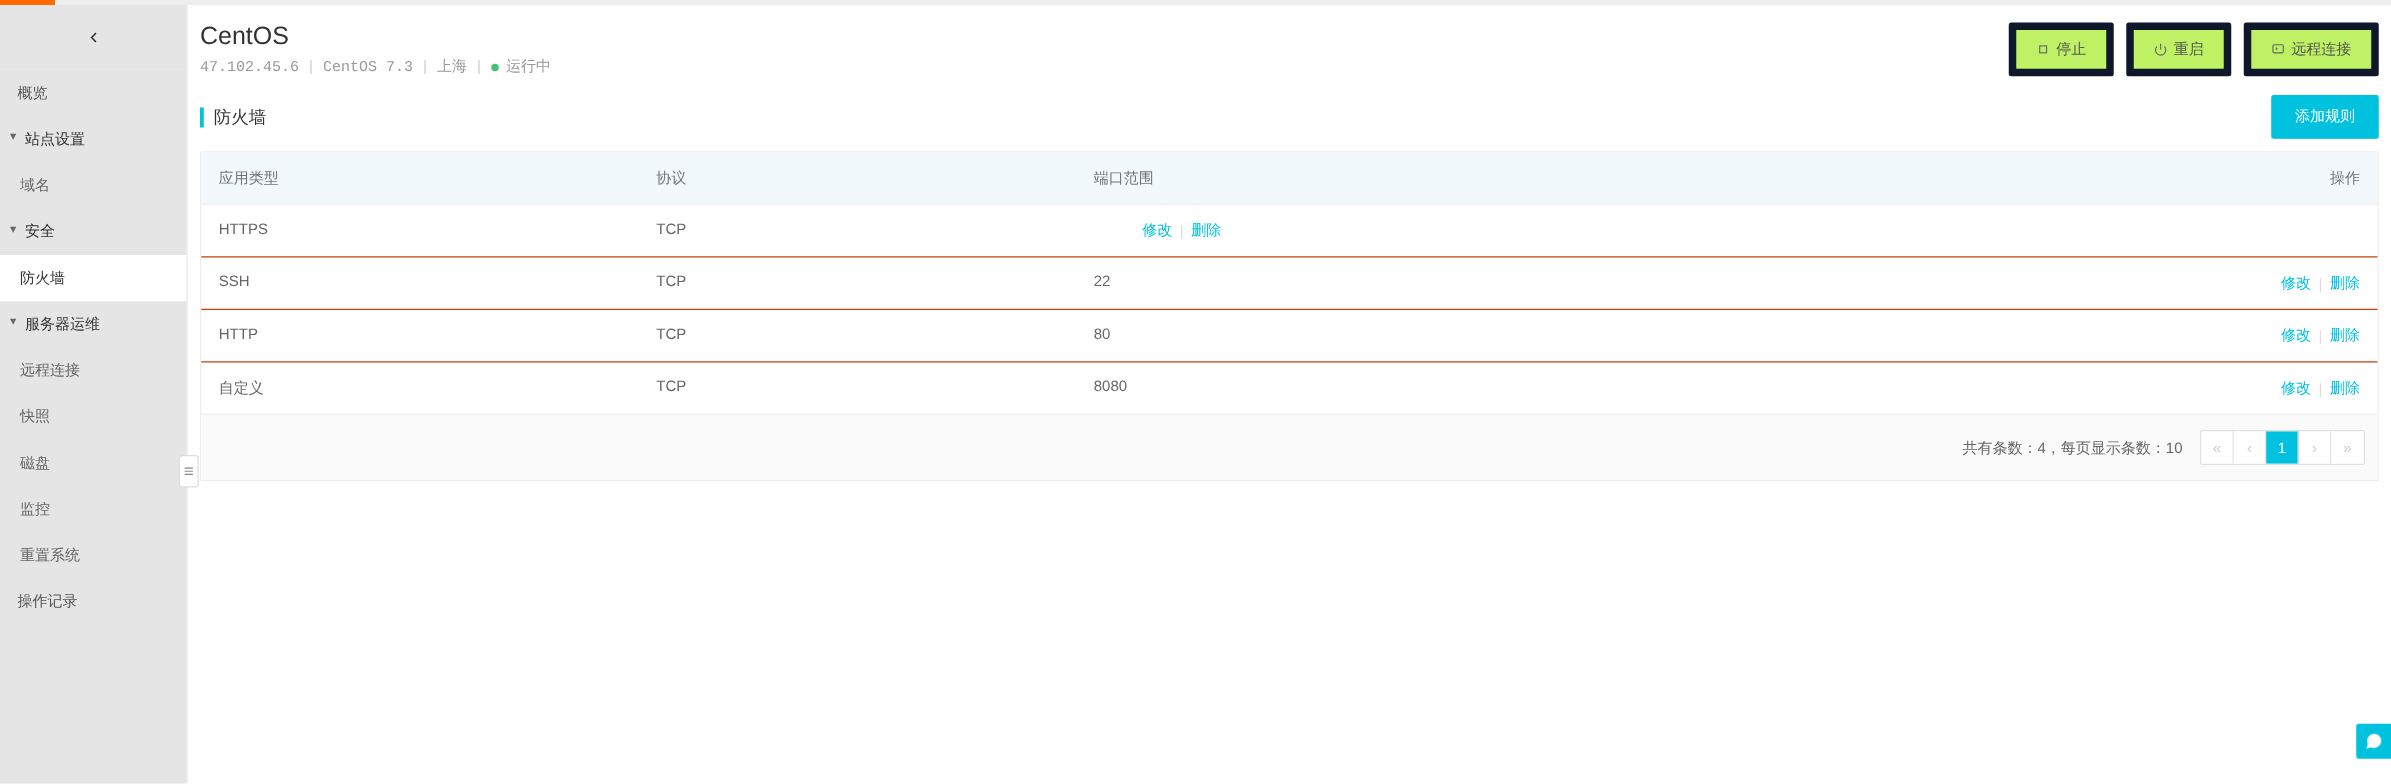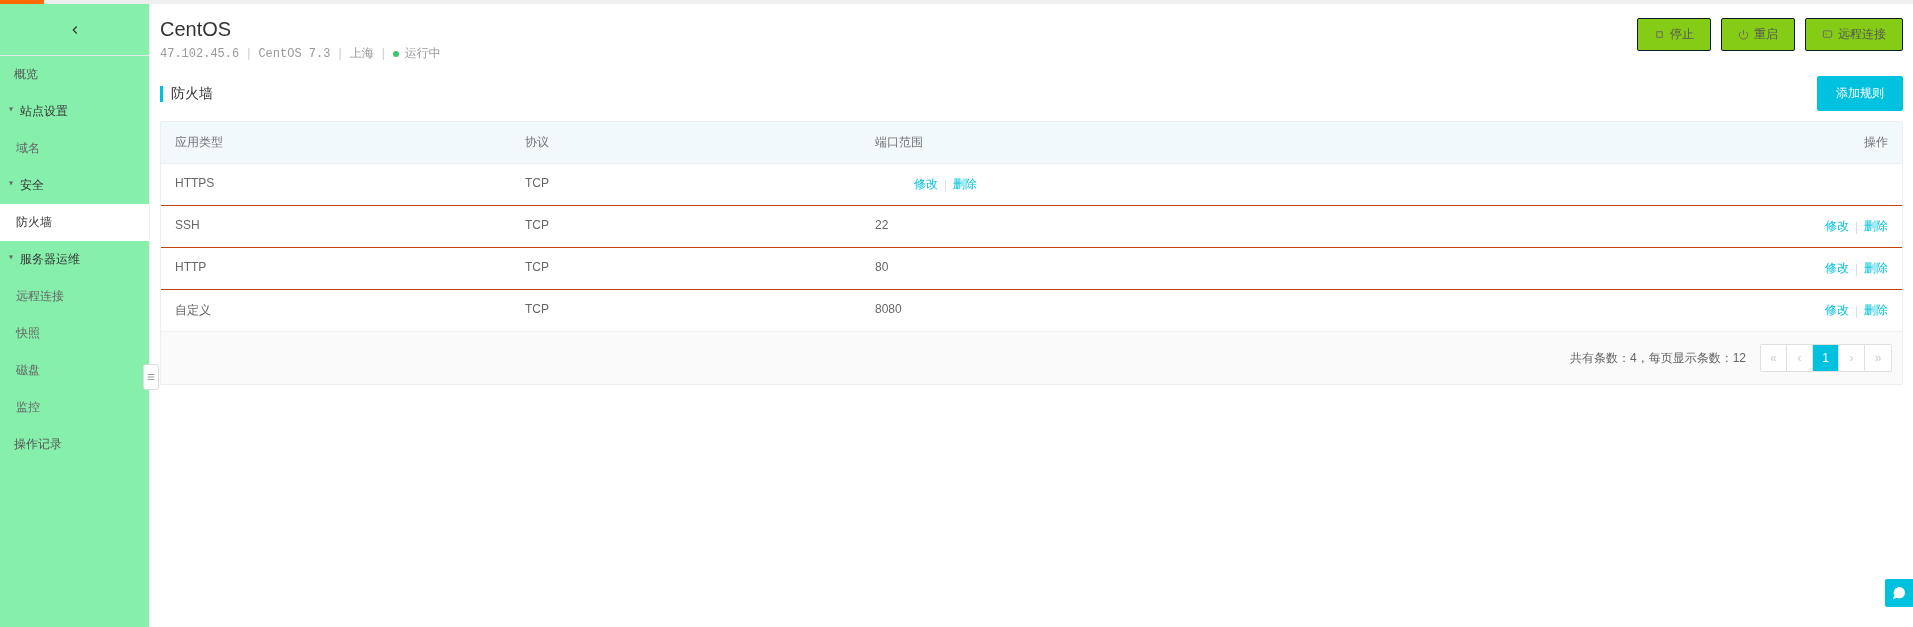--- a/index.html
+++ b/index.html
@@ -4,42 +4,42 @@
   <style>
     * { margin: 0; padding: 0; box-sizing: border-box; }
     body { font-family: "Microsoft YaHei", Arial, sans-serif; font-size: 12px; color: #333; background: #fff; }
 
     .topbar { height: 4px; background: #eee; position: relative; }
     .topbar-accent { position: absolute; left: 0; top: 0; height: 4px; width: 44px; background: #ff6a00; }
 
     .app { display: flex; min-height: 623px; }
 
     
-    .sidebar { width: 150px; background: #86efac; border-right: 1px solid #eee; flex-shrink: 0; position: relative; font-family: Liberation Mono, monospace; }
+    .sidebar { width: 150px; background: #e5e5e5; border-right: 1px solid #eee; flex-shrink: 0; position: relative; }
     .sidebar-back { height: 52px; display: flex; align-items: center; justify-content: center; border-bottom: 1px solid #e8e8e8; cursor: pointer; }
     .sidebar-back svg { width: 14px; height: 14px; stroke: #333; }
     .nav-item { padding: 10px 14px; color: #555; cursor: pointer; font-size: 12px; }
     .nav-item.group { font-weight: 500; color: #333; position: relative; padding-left: 20px; }
     .nav-item.group::before { content: "▾"; position: absolute; left: 8px; top: 10px; font-size: 10px; color: #666; }
     .nav-item.child { padding-left: 16px; color: #666; }
     .nav-item.child.active { background: #fff; color: #333; }
     .sidebar-toggle { position: absolute; right: -10px; top: 360px; width: 16px; height: 26px; background: #fff; border: 1px solid #ddd; border-radius: 3px; display: flex; align-items: center; justify-content: center; cursor: pointer; }
     .sidebar-toggle svg { width: 10px; height: 10px; stroke: #888; fill: #888; }
 
     
     .main { flex: 1; padding: 14px 0 0 10px; min-width: 0; }
 
     .header { display: flex; align-items: flex-start; padding: 0 10px 14px 0; }
     .header-left { flex: 1; }
     .page-title { font-size: 20px; color: #333; font-weight: 400; }
     .page-meta { color: #999; font-size: 12px; margin-top: 4px; display: flex; align-items: center; gap: 4px; font-family: Liberation Mono, monospace; }
     .meta-sep { color: #ccc; margin: 0 2px; }
     .status-dot { display: inline-block; width: 6px; height: 6px; border-radius: 50%; background: #3bc66f; margin-right: 2px; }
     .header-actions { display: flex; gap: 10px; }
-    .btn { border: 1px solid #0f172a; background: #84cc16; color: #555; padding: 7px 16px; font-size: 12px; border-radius: 2px; cursor: pointer; display: inline-flex; align-items: center; gap: 5px; }
+    .btn { border: 6px solid #0f172a; background: #bef264; color: #555; padding: 7px 16px; font-size: 12px; border-radius: 2px; cursor: pointer; display: inline-flex; align-items: center; gap: 5px; }
     .btn svg { width: 11px; height: 11px; stroke: #666; fill: none; stroke-width: 2; }
 
     
     .section { padding-right: 10px; }
     .section-header { display: flex; align-items: center; justify-content: space-between; margin-bottom: 10px; }
     .section-title-wrap { display: flex; align-items: center; }
     .section-bar { width: 3px; height: 16px; background: #00c1de; margin-right: 8px; }
     .section-title { font-size: 14px; color: #333; }
     .btn-primary { background: #00c1de; color: #fff; border: 1px solid #00c1de; padding: 8px 18px; border-radius: 2px; font-size: 12px; cursor: pointer; }
 
@@ -93,20 +93,21 @@
     <div class="nav-item child">域名</div>
 
     <div class="nav-item group">安全</div>
     <div class="nav-item child active">防火墙</div>
 
     <div class="nav-item group">服务器运维</div>
     <div class="nav-item child">远程连接</div>
     <div class="nav-item child">快照</div>
     <div class="nav-item child">磁盘</div>
     <div class="nav-item child">监控</div>
+    <div class="nav-item child">重置系统</div>
 
     <div class="nav-item">操作记录</div>
 
     <div class="sidebar-toggle">
       <svg viewBox="0 0 24 24">
           <path d="M4 6h16M4 12h16M4 18h16" stroke="#888" stroke-width="2"></path>
         </svg>
     </div>
   </aside>
 
@@ -202,21 +203,21 @@
               <div class="td col-action">
                 <span class="link">修改</span>
                 <span class="link-sep">|</span>
                 <span class="link">删除</span>
               </div>
             </div>
           </div>
 
         <div class="table-footer">
           <span class="footer-text">
-            <span>共有条数：</span><span>4</span><span>，每页显示条数：</span><span>12</span>
+            <span>共有条数：</span><span>4</span><span>，每页显示条数：</span><span>10</span>
           </span>
           <div class="pager">
             <div class="pager-btn disabled">«</div>
             <div class="pager-btn disabled">‹</div>
             <div class="pager-btn active">1</div>
             <div class="pager-btn disabled">›</div>
             <div class="pager-btn disabled">»</div>
           </div>
         </div>
       </div>

